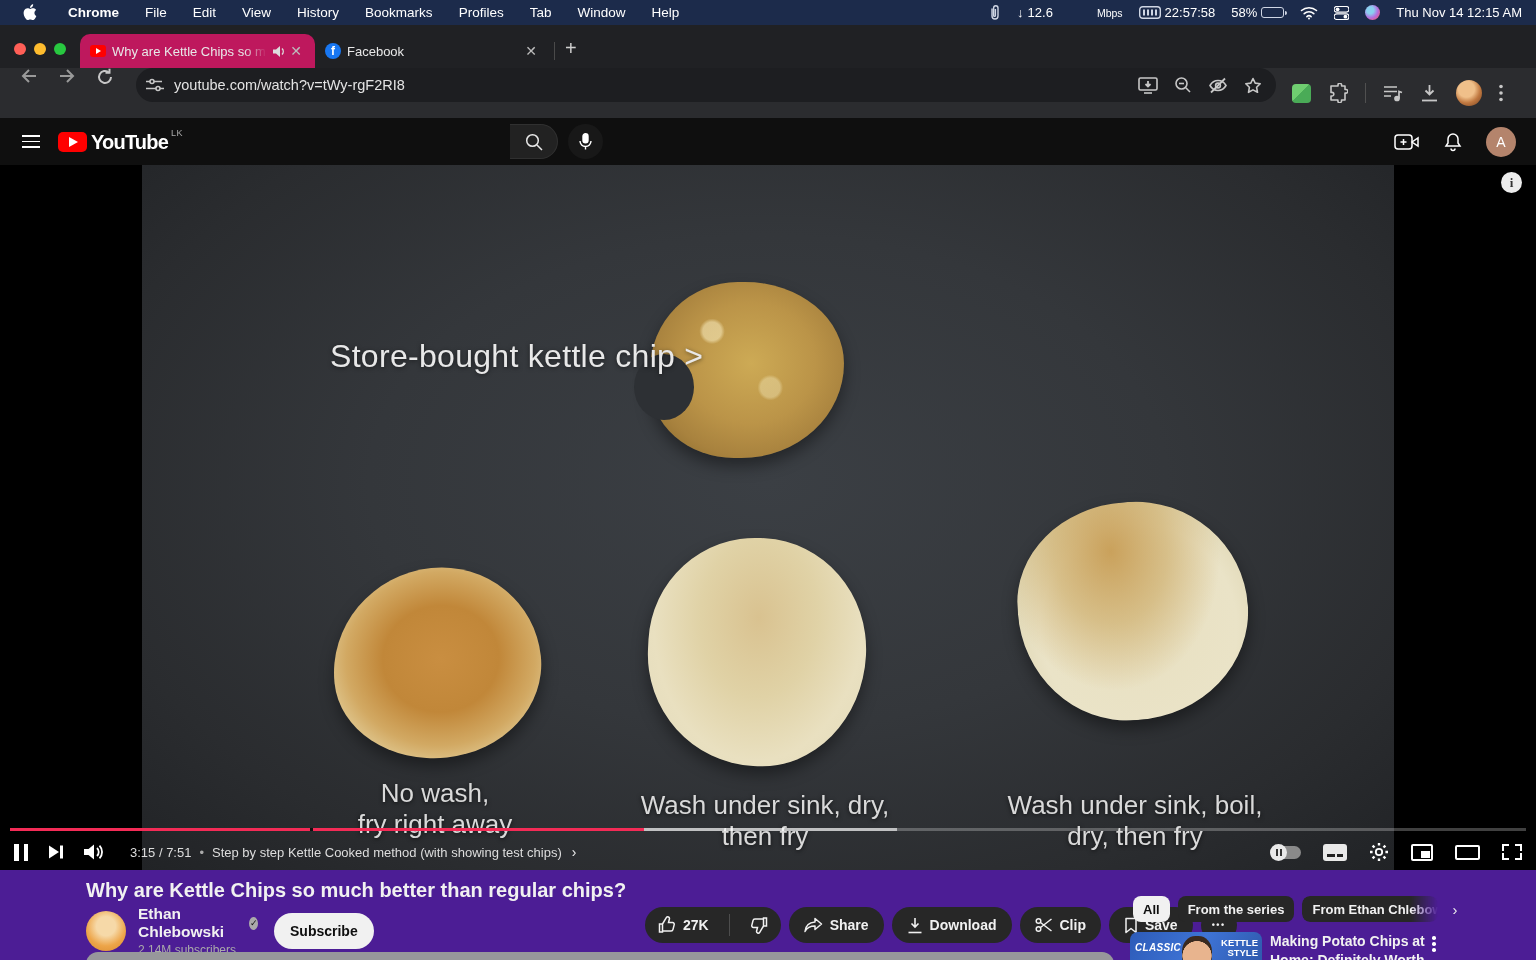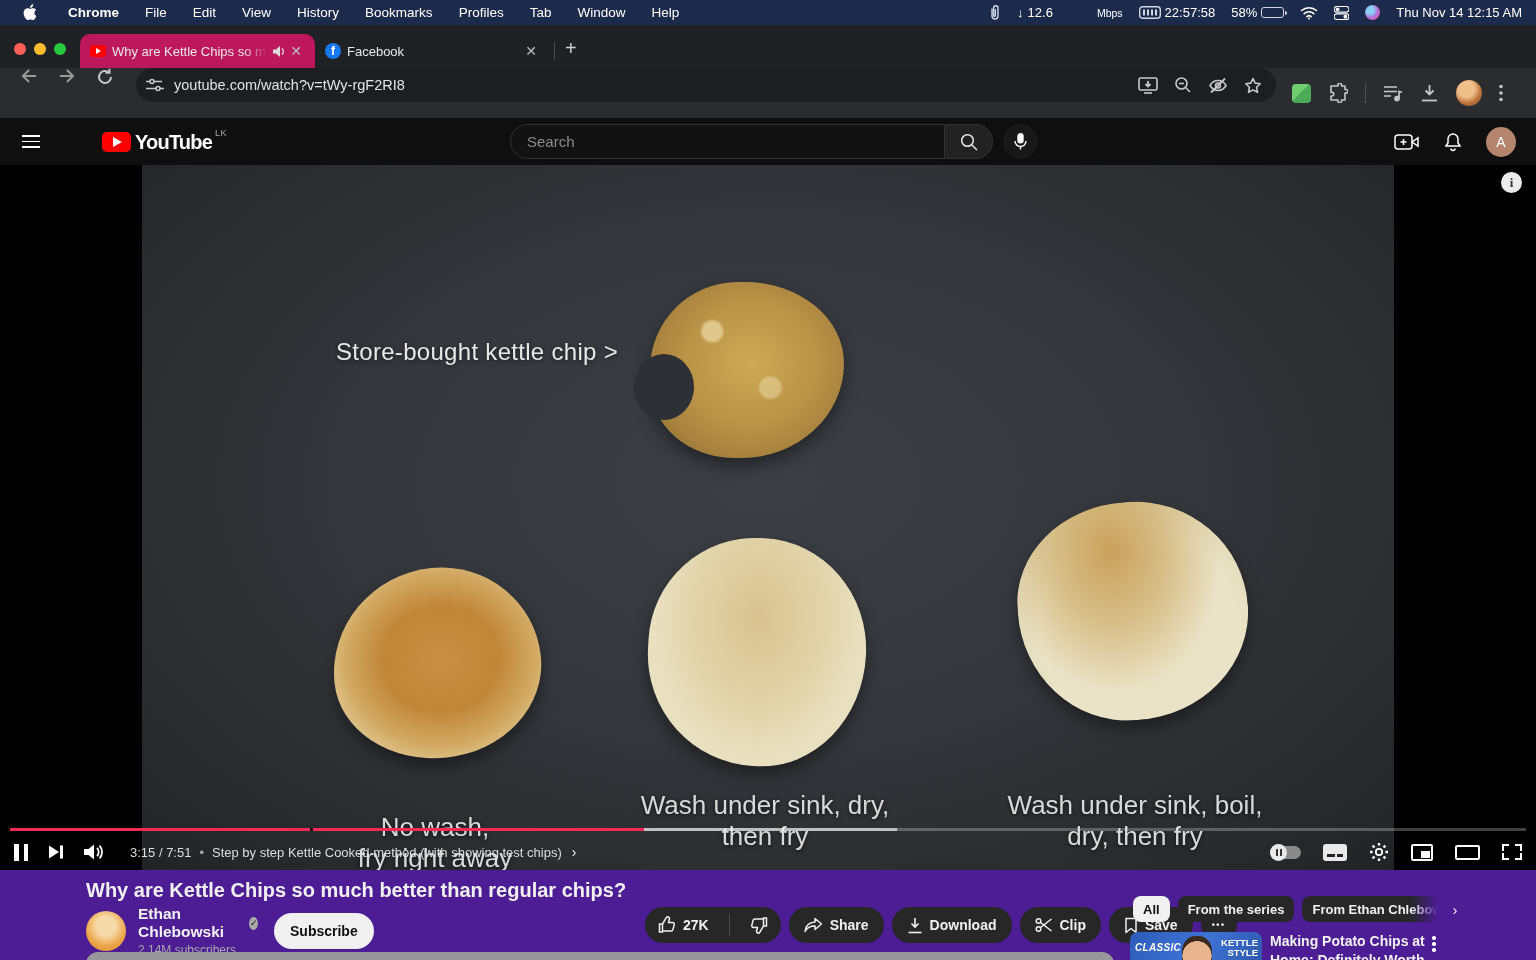--- a/index.html
+++ b/index.html
@@ -48,21 +48,21 @@
   .omnibox .url { font-size:14.5px; margin-left:10px; flex:1; }
   .boxicons { display:flex; align-items:center; gap:16px; margin-right:4px; color:#c7c7c7; }
   .tools { display:flex; align-items:center; gap:17px; margin-left:16px; }
   .ext-green { width:19px; height:19px; border-radius:4px; background:#57bb63;
     background:linear-gradient(135deg,#6fce70 0 45%,#4aab57 45%); }
   .tooldiv { width:1px; height:20px; background:#505050; }
   .avatar-chrome { width:26px; height:26px; border-radius:50%;
     background:radial-gradient(circle at 40% 35%, #f0c08a 0 35%, #c07840 60%, #704020 100%); }
 
   
-  .ytheader { position:absolute; top:118px; left:0; right:0; height:47px; background:#0f0f0f; display:flex; align-items:center; color:#fff;gap:44px; }
+  .ytheader { position:absolute; top:118px; left:0; right:0; height:47px; background:#0f0f0f; display:flex; align-items:center; color:#fff; }
   .burger { display:flex; flex-direction:column; gap:4px; padding:0 18px 0 22px; }
   .burger i { width:18px; height:1.7px; background:#fff; }
   .ytlogo { display:flex; align-items:flex-start; }
   .ytmark { width:29px; height:20px; background:#f00; border-radius:5px; position:relative; }
   .ytmark:after { content:""; position:absolute; left:11px; top:5px; border-left:9px solid #fff; border-top:5px solid transparent; border-bottom:5px solid transparent; }
   .ytword { font-weight:700; font-size:20px; letter-spacing:-0.8px; margin-left:4px; line-height:20px; }
   .ytcountry { font-size:9px; color:#aaa; margin:-4px 0 0 3px; letter-spacing:.5px; }
   .ytsearch { position:absolute; left:510px; display:flex; align-items:center; }
   .searchbox { width:435px; height:35px; border:1px solid #303030; background:#121212; border-radius:18px 0 0 18px;
     color:#eee; font-size:15px; padding:0 16px; outline:none; font-family:inherit; }
@@ -89,25 +89,25 @@
   .chip-left { left:191px; top:403px; width:208px; height:190px; transform:rotate(-6deg);
     border-radius:52% 48% 50% 50% / 55% 52% 48% 45%;
     background:radial-gradient(ellipse at 52% 48%, #c98e41 0%, #c18739 38%, #d2a963 62%, #e2cd98 80%, #ddd0a6 92%, #c9bb90 100%); }
   .chip-mid { left:506px; top:373px; width:218px; height:228px; transform:rotate(3deg);
     border-radius:50% 50% 48% 52% / 48% 50% 52% 50%;
     background:radial-gradient(ellipse at 50% 35%, #d9c290 0%, #e0d2a6 38%, #e9e0c0 68%, #e4dcbc 88%, #d2c9a0 100%); }
   .chip-right { left:876px; top:337px; width:230px; height:218px; transform:rotate(-4deg);
     border-radius:50% 50% 52% 48% / 46% 52% 50% 54%;
     background:radial-gradient(ellipse at 42% 22%, rgba(198,154,80,.9) 0%, rgba(205,172,105,.65) 30%, rgba(205,172,105,0) 58%),
       radial-gradient(ellipse at 52% 58%, #e8e0c1 0%, #eae3c7 58%, #dcd3ae 84%, #c9bf97 100%); }
-  .overlay-label { position:absolute; left:194px; top:173px; font-size:24px; color:#e8e8e8;
+  .overlay-label { position:absolute; left:188px; top:173px; font-size:32px; color:#e8e8e8;
     text-shadow:0 1px 4px rgba(0,0,0,.5); letter-spacing:.3px; }
   .vidcaption { position:absolute; width:340px; text-align:center; font-size:26px; line-height:31px;
     color:#d9d9d9; text-shadow:0 1px 4px rgba(0,0,0,.65); }
-  .cap0 { left:123px; top:647px;text-align:center; } .cap1 { left:453px; top:625px; } .cap2 { left:823px; top:625px; }
+  .cap0 { left:123px; top:613px;text-align:center; } .cap1 { left:453px; top:625px; } .cap2 { left:823px; top:625px; }
   .infobtn { position:absolute; left:1501px; top:7px; width:21px; height:21px; border-radius:50%;
     background:#ececec; color:#333; font-size:13px; font-weight:700; font-family:"Liberation Serif","DejaVu Serif",serif;
     display:flex; align-items:center; justify-content:center; }
 
   
   .progress { position:absolute; left:10px; right:10px; top:663px; height:3px; background:rgba(255,255,255,.25); }
   .prog-buffered { position:absolute; left:0; top:0; height:100%; background:rgba(255,255,255,.6); }
   .prog-played { position:absolute; left:0; top:0; height:100%; }
   .prog-gap { position:absolute; top:0; width:3px; height:100%; background:#101010; }
   .ctrlrow { position:absolute; left:14px; right:14px; top:671px; height:32px; display:flex; align-items:center; color:#fff; }
@@ -362,21 +362,20 @@
         <i></i>
         <i></i>
         <i></i>
       </span>
     <span class="ytlogo">
       <span class="ytmark"></span>
       <span class="ytword">YouTube</span>
       <span class="ytcountry">LK</span>
     </span>
     <span class="ytsearch">
-      <input class="searchbox" placeholder="Search" style="">
       <span class="searchbtn">
         <svg width="18" height="18" viewBox="0 0 18 18" fill="none" stroke="#e8e8e8" stroke-width="1.5">
             <circle cx="7.5" cy="7.5" r="5.8"></circle>
             <path d="M12 12 L17 17"></path>
           </svg>
       </span>
       <span class="micbtn">
         <svg width="13" height="17" viewBox="0 0 13 17" fill="none" stroke="#fff" stroke-width="1.4">
             <rect x="4" y="0.8" width="5" height="9" rx="2.5" fill="#fff"></rect>
             <path d="M1 8 a5.5 5.5 0 0 0 11 0 M6.5 13.5 v3"></path>

